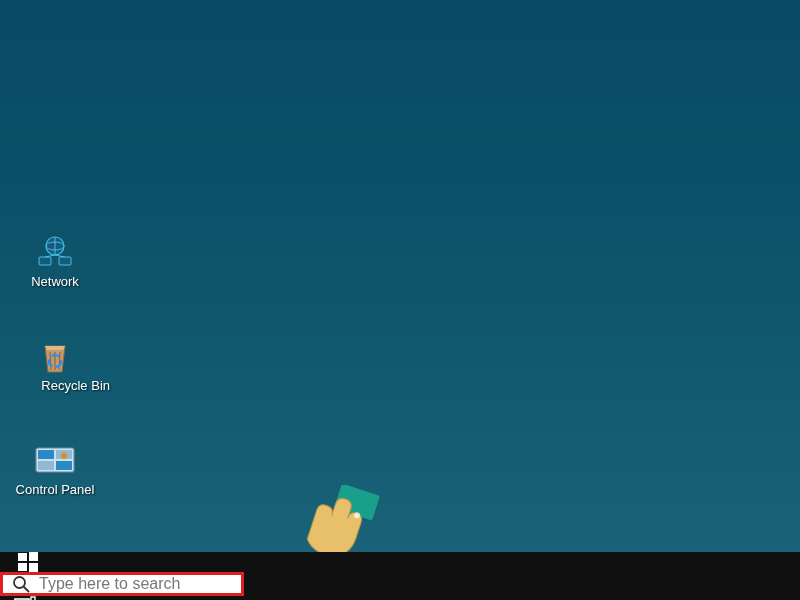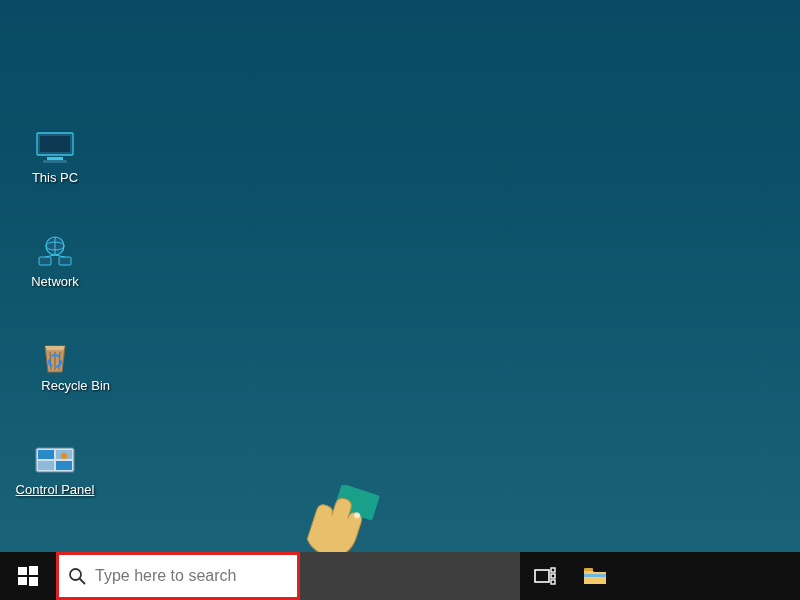--- a/index.html
+++ b/index.html
@@ -6,51 +6,40 @@
     html, body { width: 800px; height: 600px; overflow: hidden; font-family: "Segoe UI", Tahoma, sans-serif; }
     body { background: linear-gradient(180deg,#0a4a64 0%, #0b5068 30%, #135c72 70%, #1b6479 100%); position: relative; }
 
     
     .desktop { position: absolute; inset: 0; bottom: 48px; }
     .desktop-icon { position: absolute; width: 110px; text-align: center; color: #fff; cursor: pointer; }
     .desktop-icon .glyph { width: 48px; height: 36px; margin: 0 auto 4px; display:flex; align-items:center; justify-content:center; }
     .desktop-icon .label { font-size: 13px; text-shadow: 1px 1px 2px rgba(0,0,0,.8); }
 
     
-    .taskbar { position:absolute; left:0; right:0; bottom:0; height:48px; background:#101010; display:flex; align-items:stretch; }
+    .taskbar { position:absolute; left:0; right:0; bottom:0; height:48px; background:#101010; display:flex; align-items:stretch;flex-direction:column; }
     .start-button { width:56px; display:flex; align-items:center; justify-content:center; background:#101010; cursor:pointer; }
     .search-box { width:244px; background:#fff; display:flex; align-items:center; border:3px solid #e02020; position:relative; }
     .search-box .sicon { width:36px; display:flex; align-items:center; justify-content:center; }
     .search-box input { border:none; outline:none; height:100%; width:190px; font-size:16px; color:#666; background:transparent; }
     .search-box input::placeholder { color:#777; }
     .task-filler { flex:1; background:#3e3e3e; }
     .task-icon { width:50px; display:flex; align-items:center; justify-content:center; cursor:pointer; background:#101010; }
 
     
     .hand-cursor { position:absolute; left:295px; top:485px; width:92px; height:80px; pointer-events:none; }
 
     
     svg { display:block; }
   </style>
 </head>
 <body>
 
 <div class="desktop">
 
-  <div class="desktop-icon" style="left:0px; top:130px;">
-    <div class="glyph">
-      <svg width="44" height="34" viewBox="0 0 44 34">
-        <rect x="4" y="2" width="36" height="22" rx="1" fill="#1a5a78" stroke="#3cc3e8" stroke-width="1.3"></rect>
-        <rect x="7" y="5" width="30" height="16" fill="#0d3a52"></rect>
-        <rect x="14" y="26" width="16" height="3" fill="#3cc3e8"></rect>
-        <rect x="10" y="29" width="24" height="3" rx="1" fill="#2a6f8c"></rect>
-      </svg>
-    </div>
-    <div class="label">This PC</div>
-  </div>
 
   <div class="desktop-icon" style="left:0px; top:234px;">
     <div class="glyph">
       <svg width="44" height="34" viewBox="0 0 44 34">
         <circle cx="22" cy="11" r="9" fill="#1a5a78" stroke="#3cc3e8" stroke-width="1.2"></circle>
         <ellipse cx="22" cy="11" rx="9" ry="4" fill="none" stroke="#3cc3e8" stroke-width="1"></ellipse>
         <line x1="22" y1="2" x2="22" y2="20" stroke="#3cc3e8" stroke-width="1"></line>
         <rect x="6" y="22" width="12" height="8" rx="1" fill="#1a5a78" stroke="#3cc3e8"></rect>
         <rect x="26" y="22" width="12" height="8" rx="1" fill="#1a5a78" stroke="#3cc3e8"></rect>
         <line x1="22" y1="20" x2="12" y2="22" stroke="#3cc3e8"></line>
@@ -67,21 +56,21 @@
         <path d="M10 10 L30 10 L28 14 L12 14 Z" fill="#ddb986"></path>
         <line x1="15" y1="16" x2="16" y2="34" stroke="#8b6a3f" stroke-width="1.2"></line>
         <line x1="20" y1="16" x2="20" y2="34" stroke="#8b6a3f" stroke-width="1.2"></line>
         <line x1="25" y1="16" x2="24" y2="34" stroke="#8b6a3f" stroke-width="1.2"></line>
         <circle cx="20" cy="25" r="6" fill="none" stroke="#1e90ff" stroke-width="2.2" stroke-dasharray="8 4"></circle>
       </svg>
     </div>
     <div class="label">Recycle Bin</div>
   </div>
 
-  <div class="desktop-icon" style="left:0px; top:442px;text-decoration:underline;">
+  <div class="desktop-icon" style="left:0px; top:442px;">
     <div class="glyph">
       <svg width="42" height="32" viewBox="0 0 42 32">
         <rect x="2" y="4" width="38" height="24" rx="2" fill="#cfe0ec" stroke="#6a8ba3" stroke-width="1.2"></rect>
         <rect x="4" y="6" width="16" height="9" fill="#2a89c7"></rect>
         <rect x="22" y="6" width="16" height="9" fill="#8fbad6"></rect>
         <rect x="4" y="17" width="16" height="9" fill="#8fbad6"></rect>
         <rect x="22" y="17" width="16" height="9" fill="#2a89c7"></rect>
         <circle cx="30" cy="12" r="3" fill="#e48b1a"></circle>
       </svg>
     </div>

